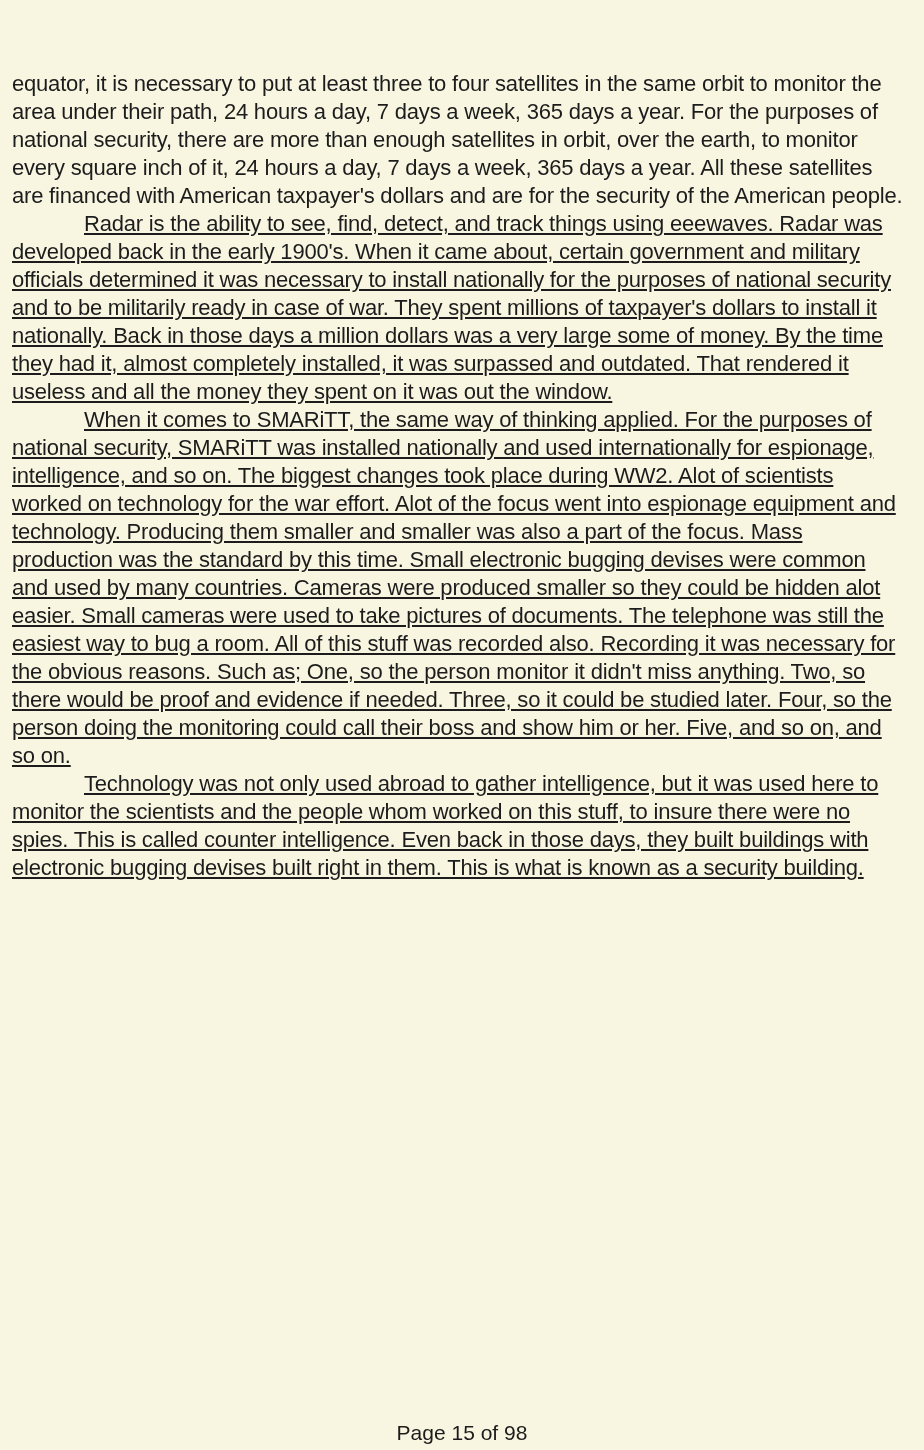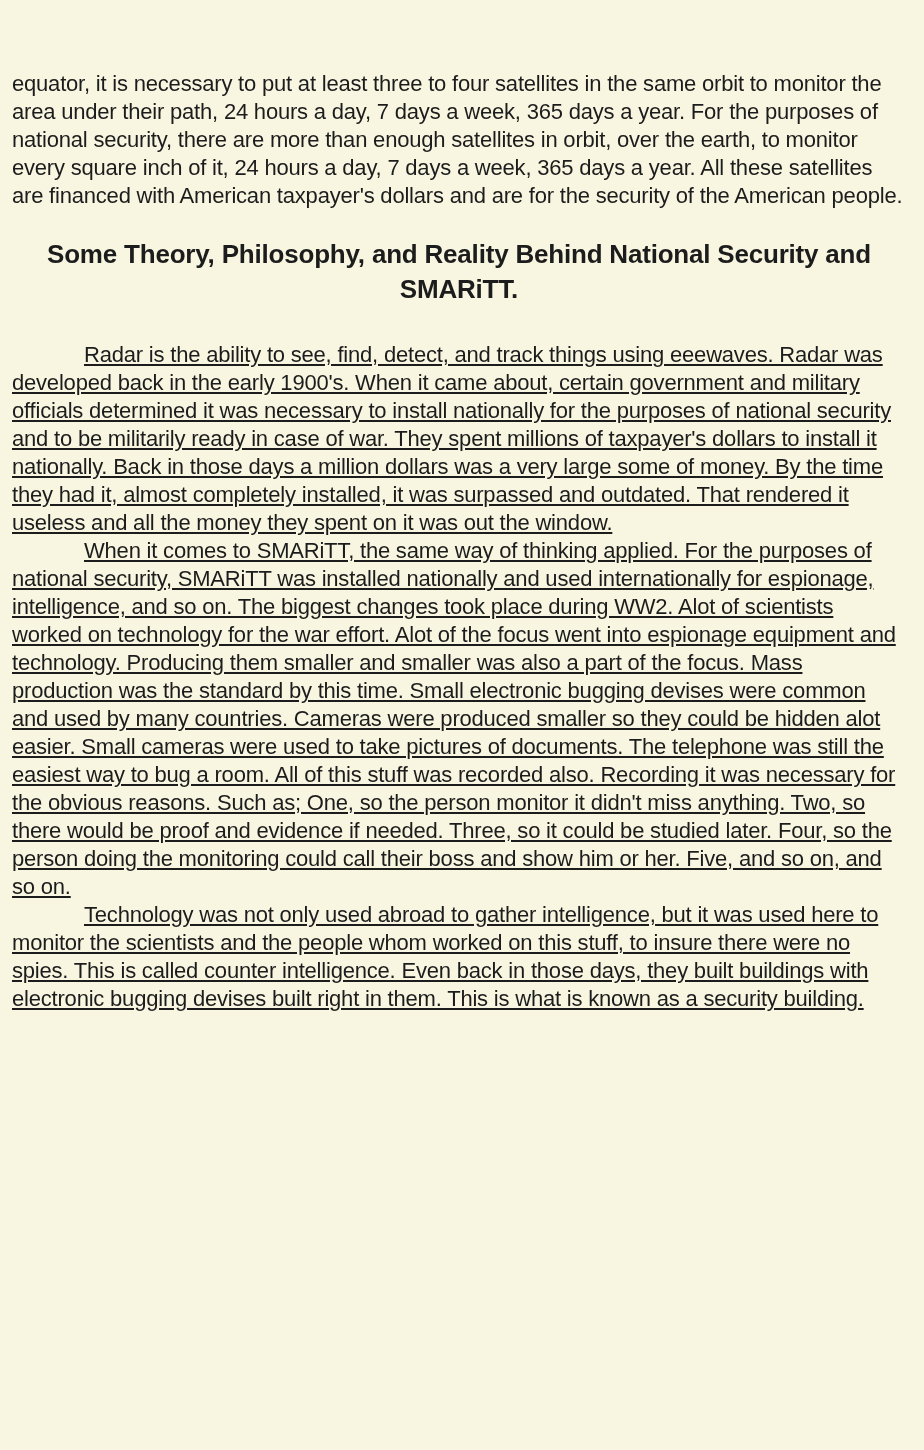--- a/index.html
+++ b/index.html
@@ -53,22 +53,24 @@
     color: #1c1c1c;
   }
 </style>
 </head>
 <body>
 
 <main class="page">
   <section class="content">
     <p>equator, it is necessary to put at least three to four satellites in the same orbit to monitor the area under their path, 24 hours a day, 7 days a week, 365 days a year. For the purposes of national security, there are more than enough satellites in orbit, over the earth, to monitor every square inch of it, 24 hours a day, 7 days a week, 365 days a year. All these satellites are financed with American taxpayer's dollars and are for the security of the American people.</p>
 
-    <h1 class="section-heading">Some Theory, Philosophy, and Reality Behind National Security and SMARiTT.</h1>
 
     <p class="indent">Radar is the ability to see, find, detect, and track things using eeewaves. Radar was developed back in the early 1900's. When it came about, certain government and military officials determined it was necessary to install nationally for the purposes of national security and to be militarily ready in case of war. They spent millions of taxpayer's dollars to install it nationally. Back in those days a million dollars was a very large some of money. By the time they had it, almost completely installed, it was surpassed and outdated. That rendered it useless and all the money they spent on it was out the window.</p>
 
     <p class="indent">When it comes to SMARiTT, the same way of thinking applied. For the purposes of national security, SMARiTT was installed nationally and used internationally for espionage, intelligence, and so on. The biggest changes took place during WW2. Alot of scientists worked on technology for the war effort. Alot of the focus went into espionage equipment and technology. Producing them smaller and smaller was also a part of the focus. Mass production was the standard by this time. Small electronic bugging devises were common and used by many countries. Cameras were produced smaller so they could be hidden alot easier. Small cameras were used to take pictures of documents. The telephone was still the easiest way to bug a room. All of this stuff was recorded also. Recording it was necessary for the obvious reasons. Such as; One, so the person monitor it didn't miss anything. Two, so there would be proof and evidence if needed. Three, so it could be studied later. Four, so the person doing the monitoring could call their boss and show him or her. Five, and so on, and so on.</p>
 
     <p class="indent">Technology was not only used abroad to gather intelligence, but it was used here to monitor the scientists and the people whom worked on this stuff, to insure there were no spies. This is called counter intelligence. Even back in those days, they built buildings with electronic bugging devises built right in them. This is what is known as a security building.</p>
   </section>
 
+  <footer class="page-footer">
+    <span>Page 15 of 98</span>
+  </footer>
 </main>
 
 </body></html>

